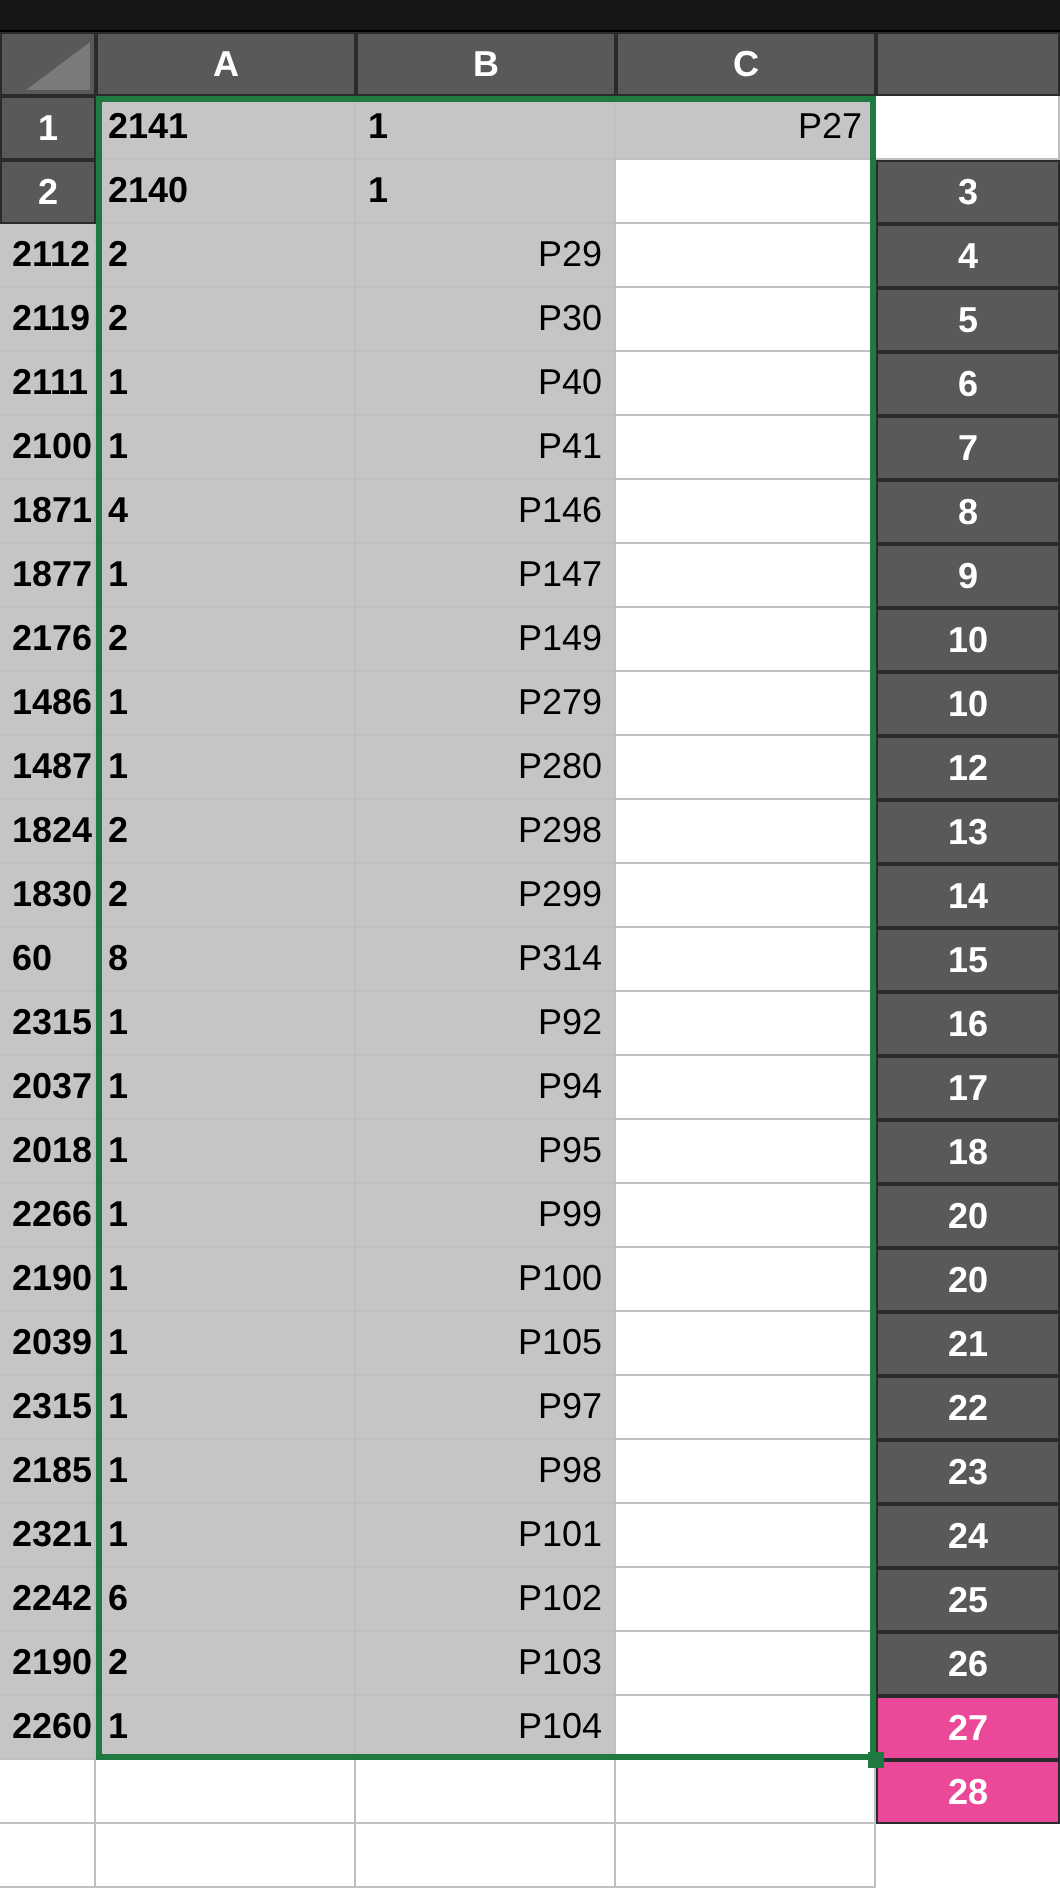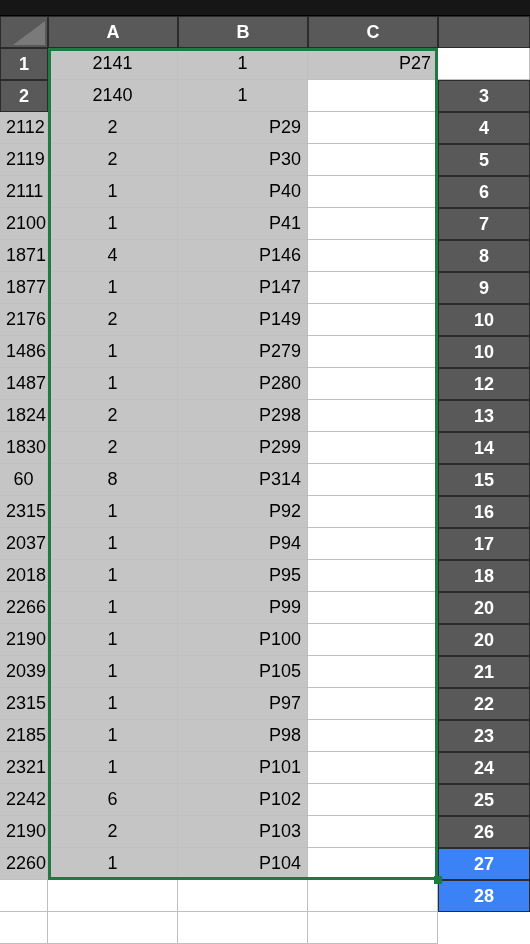--- a/index.html
+++ b/index.html
@@ -49,32 +49,32 @@
       height: 32px;
       background: #595959;
       color: #ffffff;
       font-weight: 700;
       font-size: 18px;
       display: flex;
       align-items: center;
       justify-content: center;
       border: 1px solid #2b2b2b;
     }
-    .row-head.tail { background: #3b82f6; }
+    .row-head.tail { background: #ec4899; }
     .cell {
       height: 32px;
       border-right: 1px solid #bfbfbf;
       border-bottom: 1px solid #bfbfbf;
       font-size: 18px;
       line-height: 30px;
       padding: 0 6px;
       overflow: hidden;
       white-space: nowrap;
     }
-    .cell.num { text-align: center; }
+    .cell.num { text-align: left; font-weight: bold; }
     .cell.txt { text-align: right; }
     .cell.sel { background: #c5c5c5; }
     .cell.blank { background: #ffffff; }
     .sel-border {
       position: absolute;
       border: 3px solid #1f7a42;
       pointer-events: none;
       left: 48px;
       top: 32px;
       width: 390px;

